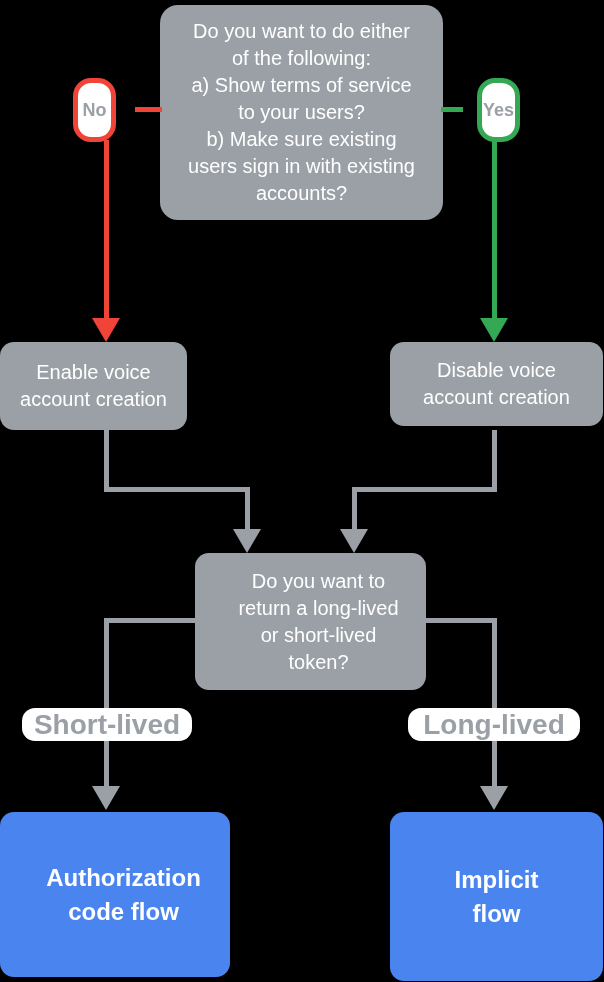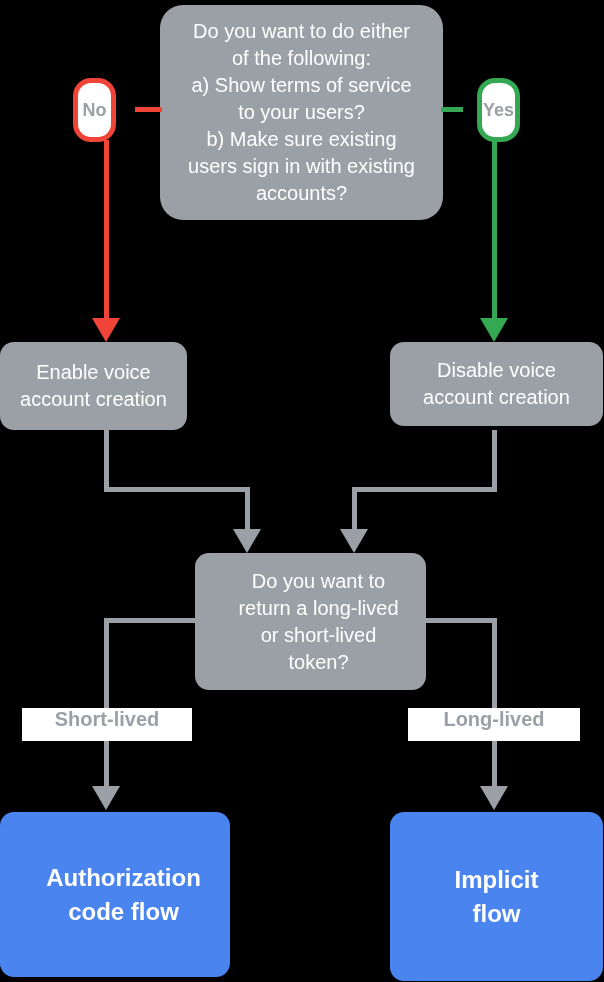--- a/index.html
+++ b/index.html
@@ -41,30 +41,30 @@
   .line.green{background:var(--green);}
   .arrow{
     position:absolute;width:0;height:0;
     border-left:14px solid transparent;border-right:14px solid transparent;
     border-top:24px solid var(--connector);
   }
   .arrow.red{border-top-color:var(--red);}
   .arrow.green{border-top-color:var(--green);}
   .branch-label{
     position:absolute;height:33px;background:var(--white);
-    display:flex;align-items:flex-start;justify-content:center;
-    color:var(--muted-text);font-size:20px;font-weight:700;z-index:2;
+    display:flex;align-items:flex-end;justify-content:center;
+    color:var(--muted-text);font-size:28px;font-weight:700;z-index:2;border-radius:13px;
   }
 </style>
 </head>
 <body>
 
 <div class="canvas">
 
-  <div class="node big" style="left:160px;top:5px;width:283px;height:215px;border-radius:23px;">
+  <div class="node big" style="left:160px;top:5px;width:283px;height:215px;">
     <span>Do you want to do either
 of the following:
 a) Show terms of service
 to your users?
 b) Make sure existing
 users sign in with existing
 accounts?</span>
   </div>
 
   <div class="line red" style="left:135px;top:107px;width:27px;height:5px;"></div>

